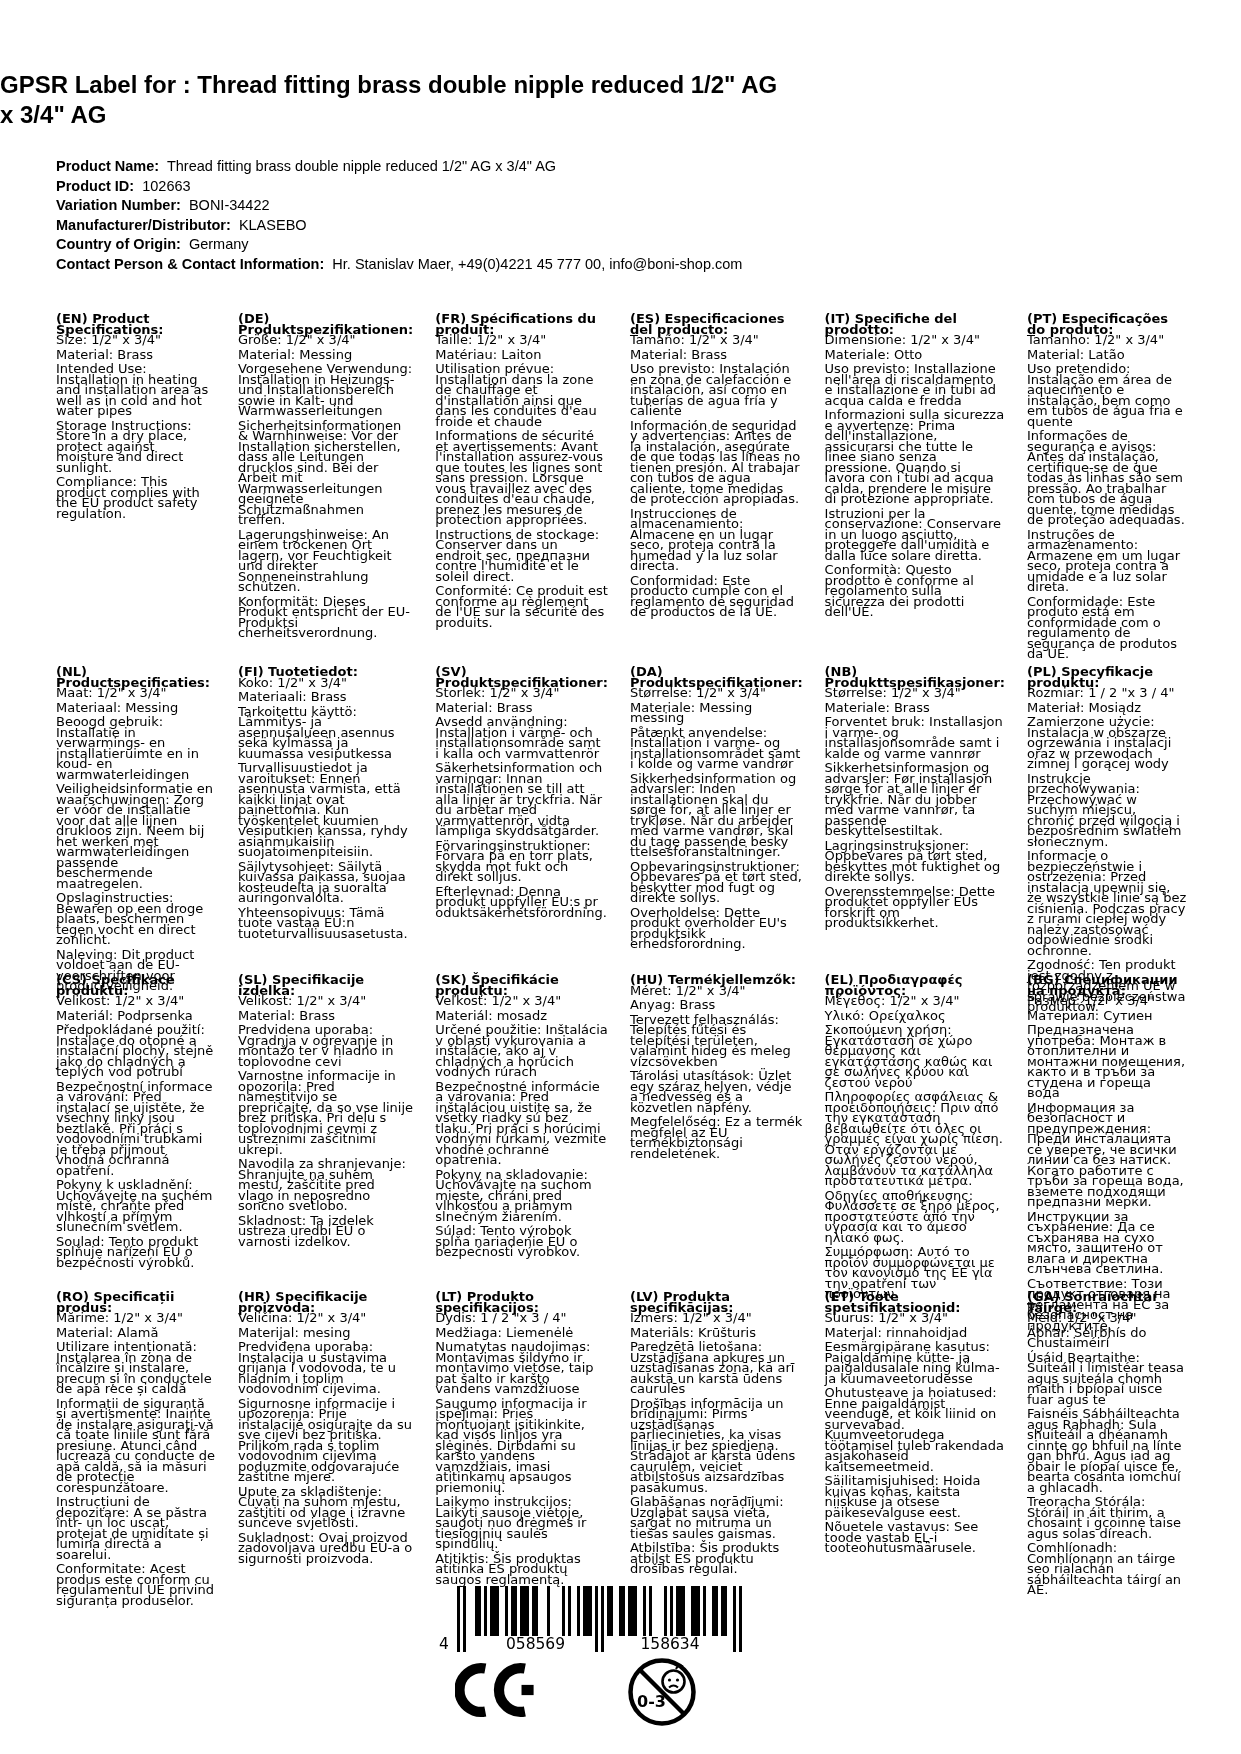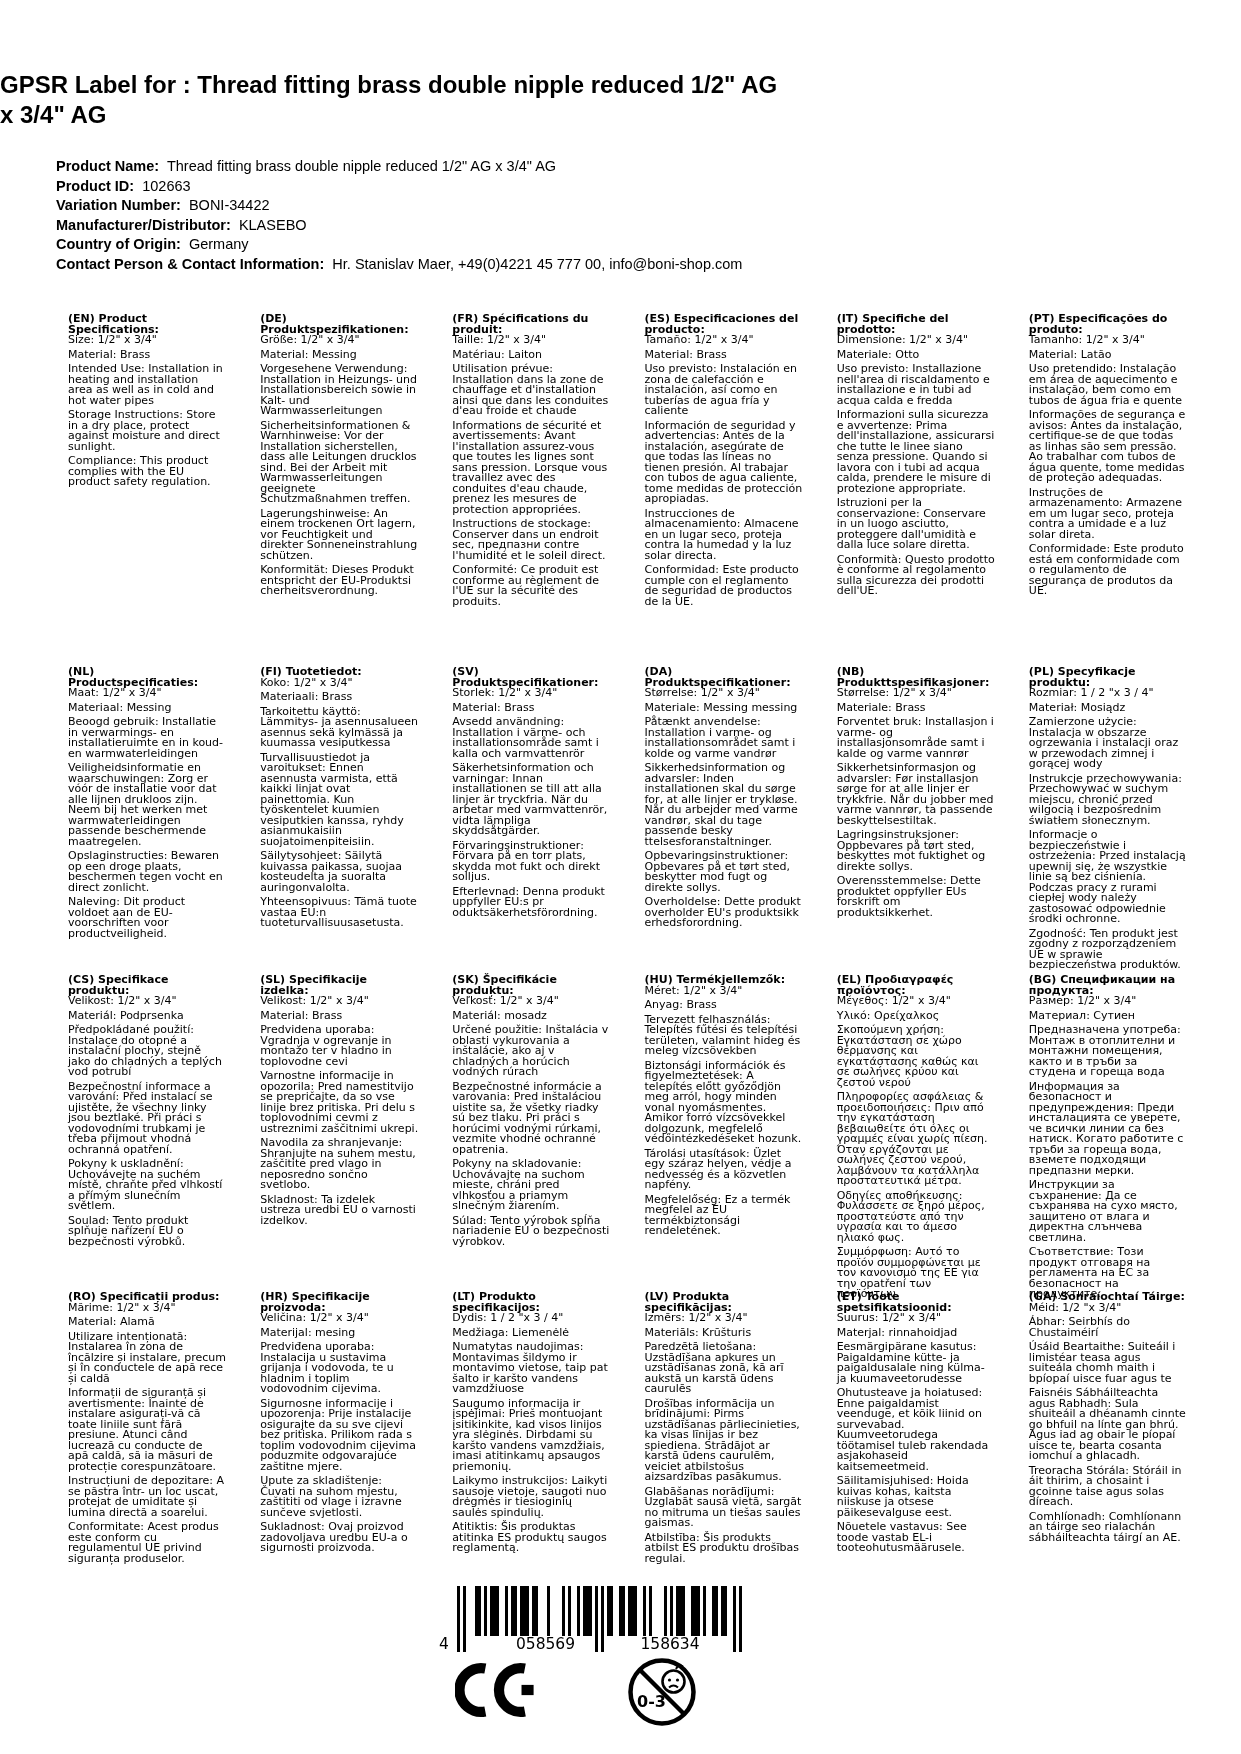--- a/index.html
+++ b/index.html
@@ -12,34 +12,34 @@
   .title-line { display:block; }
 
   .product-info { margin:27px 0 0 56px; font-family:"Liberation Sans", sans-serif;
                   font-size:14.5px; line-height:19.5px; }
   .info-label { font-weight:bold; }
   .info-value { font-weight:normal; }
 
   .spec-grid { display:grid; grid-template-columns:repeat(6,1fr);
                grid-template-rows:353px 308px 317px auto;
                column-gap:14px; margin:40px 46px 0 56px; }
-  .spec-block { font-size:11px; line-height:10.5px; padding-right:8px;margin-left:12px; }
+  .spec-block { font-size:13px; line-height:10.5px; padding-right:8px; }
   .spec-heading { font-weight:bold; }
   .spec-par { margin-top:4px; }
   .spec-par.first { margin-top:0; }
 
   
   .barcode { position:absolute; left:457px; top:1586px; width:285px; height:66px; }
   .bc-bars { position:absolute; left:0; top:0; width:285px; height:66px; font-size:0; white-space:nowrap; }
   .bc-mod  { display:inline-block; width:3px; height:50px; vertical-align:top; }
   .bc-bar  { background:#000; }
   .bc-guard { height:66px; }
   .bc-first { position:absolute; left:-18px; top:49px; font-size:15.5px; }
   .bc-num   { position:absolute; top:49px; font-size:15.5px; }
-  .bc-num-left  { left:26px;  width:125px; text-align:center; }
+  .bc-num-left  { left:16px;  width:125px; text-align:center; }
   .bc-num-right { left:150px; width:126px; text-align:center; }
 
   .ce-mark { position:absolute; left:455px; top:1662px; width:80px; height:56px; }
   .age-warning { position:absolute; left:626px; top:1656px; width:72px; height:72px; }
   .age-warning text { font-family:"DejaVu Sans", sans-serif; font-weight:bold; font-size:16px; }
 </style>
 </head>
 <body>
 
 <div class="page">
@@ -191,21 +191,20 @@
         <p class="spec-par">Určené použitie: Inštalácia v oblasti vykurovania a inštalácie, ako aj v chladných a horúcich vodných rúrach</p>
         <p class="spec-par">Bezpečnostné informácie a varovania: Pred inštaláciou uistite sa, že všetky riadky sú bez tlaku. Pri práci s horúcimi vodnými rúrkami, vezmite vhodné ochranné opatrenia.</p>
         <p class="spec-par">Pokyny na skladovanie: Uchovávajte na suchom mieste, chráni pred vlhkosťou a priamym slnečným žiarením.</p>
         <p class="spec-par">Súlad: Tento výrobok spĺňa nariadenie EÚ o bezpečnosti výrobkov.</p>
       </div>
       <div class="spec-block">
         <div class="spec-heading">(HU) Termékjellemzők:</div>
         <p class="spec-par first">Méret: 1/2" x 3/4"</p>
         <p class="spec-par">Anyag: Brass</p>
         <p class="spec-par">Tervezett felhasználás: Telepítés fűtési és telepítési területen, valamint hideg és meleg vízcsövekben</p>
-        <p class="spec-par">Biztonsági információk és figyelmeztetések: A telepítés előtt győződjön meg arról, hogy minden vonal nyomásmentes. Amikor forró vízcsövekkel dolgozunk, megfelelő védőintézkedéseket hozunk.</p>
         <p class="spec-par">Tárolási utasítások: Üzlet egy száraz helyen, védje a nedvesség és a közvetlen napfény.</p>
         <p class="spec-par">Megfelelőség: Ez a termék megfelel az EU termékbiztonsági rendeletének.</p>
       </div>
       <div class="spec-block">
         <div class="spec-heading">(EL) Προδιαγραφές προϊόντος:</div>
         <p class="spec-par first">Μέγεθος: 1/2" x 3/4"</p>
         <p class="spec-par">Υλικό: Ορείχαλκος</p>
         <p class="spec-par">Σκοπούμενη χρήση: Εγκατάσταση σε χώρο θέρμανσης και εγκατάστασης καθώς και σε σωλήνες κρύου και ζεστού νερού</p>
         <p class="spec-par">Πληροφορίες ασφάλειας &amp; προειδοποιήσεις: Πριν από την εγκατάσταση βεβαιωθείτε ότι όλες οι γραμμές είναι χωρίς πίεση. Όταν εργάζονται με σωλήνες ζεστού νερού, λαμβάνουν τα κατάλληλα προστατευτικά μέτρα.</p>
         <p class="spec-par">Οδηγίες αποθήκευσης: Φυλάσσετε σε ξηρό μέρος, προστατεύστε από την υγρασία και το άμεσο ηλιακό φως.</p>

